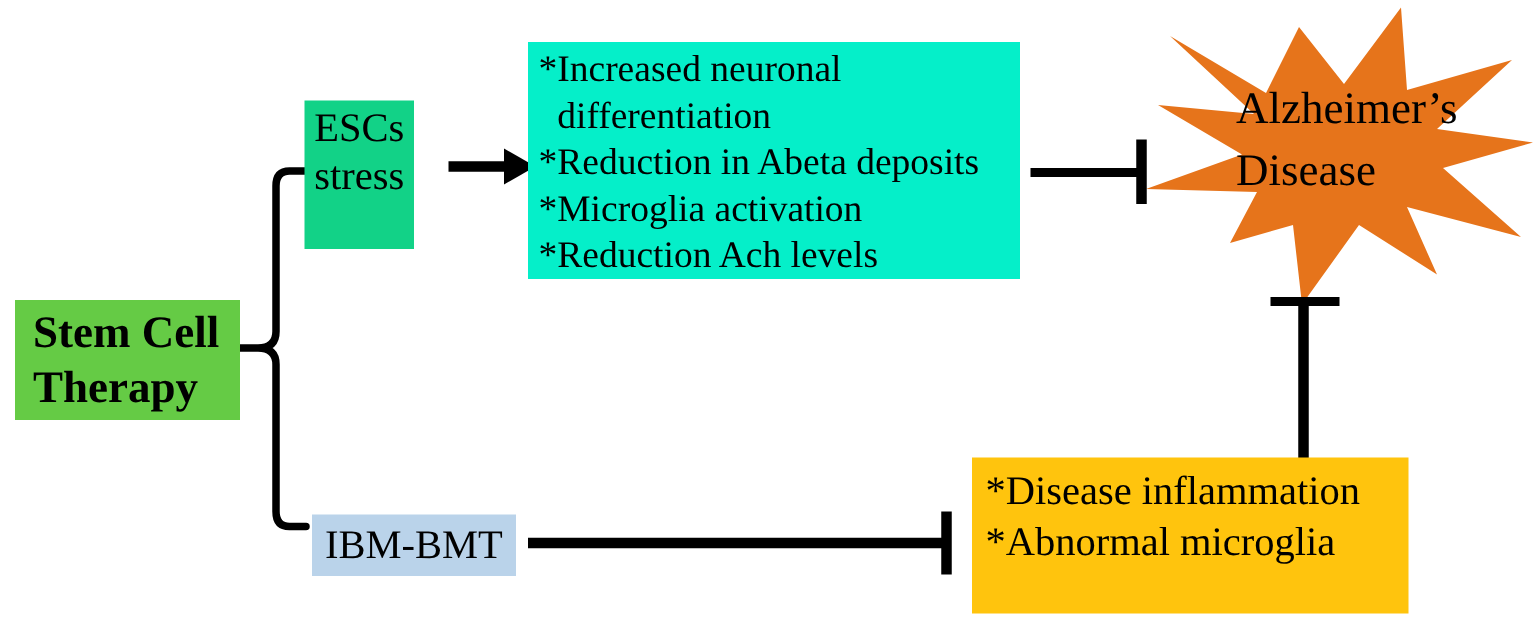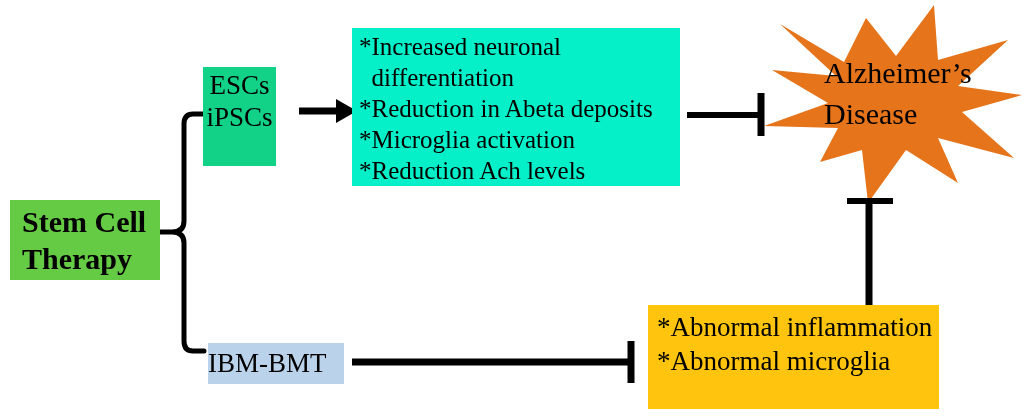--- a/index.html
+++ b/index.html
@@ -27,21 +27,21 @@
   }
   .effects-box{
     left:352px;top:28px;width:328px;height:158px;
     background:#05efc9;
     font-size:25px;line-height:31px;
     padding:3px 0 0 7px;
   }
   .ibm-box{
     left:208px;top:343px;width:136px;height:41px;
     background:#bad3ea;
-    font-size:27px;line-height:41px;
+    font-size:27px;line-height:41px;text-align:center;
   }
   .pathology-box{
     left:648px;top:305px;width:291px;height:104px;
     background:#ffc40d;
     font-size:27px;line-height:34px;
     padding:5px 0 0 9px;
   }
   .disease-label{
     left:824px;top:52px;width:200px;height:86px;
     font-size:30px;line-height:41px;
@@ -73,37 +73,37 @@
     <line x1="847" y1="201" x2="893" y2="201" stroke="#000" stroke-width="6"></line>
   </svg>
 
   <div class="box stem-box">
     <div class="line">Stem Cell</div>
     <div class="line">Therapy</div>
   </div>
 
   <div class="box celltypes-box">
     <div class="line">ESCs</div>
-    <div class="line">iPSCs</div>
+    <div class="line">stress</div>
   </div>
 
   <div class="box effects-box">
     <div class="line">*Increased neuronal</div>
     <div class="line">&nbsp;&nbsp;differentiation</div>
     <div class="line">*Reduction in Abeta deposits</div>
     <div class="line">*Microglia activation</div>
     <div class="line">*Reduction Ach levels</div>
   </div>
 
   <div class="box ibm-box">
     <div class="line">IBM-BMT</div>
   </div>
 
   <div class="box pathology-box">
-    <div class="line">*Abnormal inflammation</div>
+    <div class="line">*Disease inflammation</div>
     <div class="line">*Abnormal microglia</div>
   </div>
 
   <div class="box disease-label">
     <div class="line">Alzheimer’s</div>
     <div class="line">Disease</div>
   </div>
 
 </div>
 

